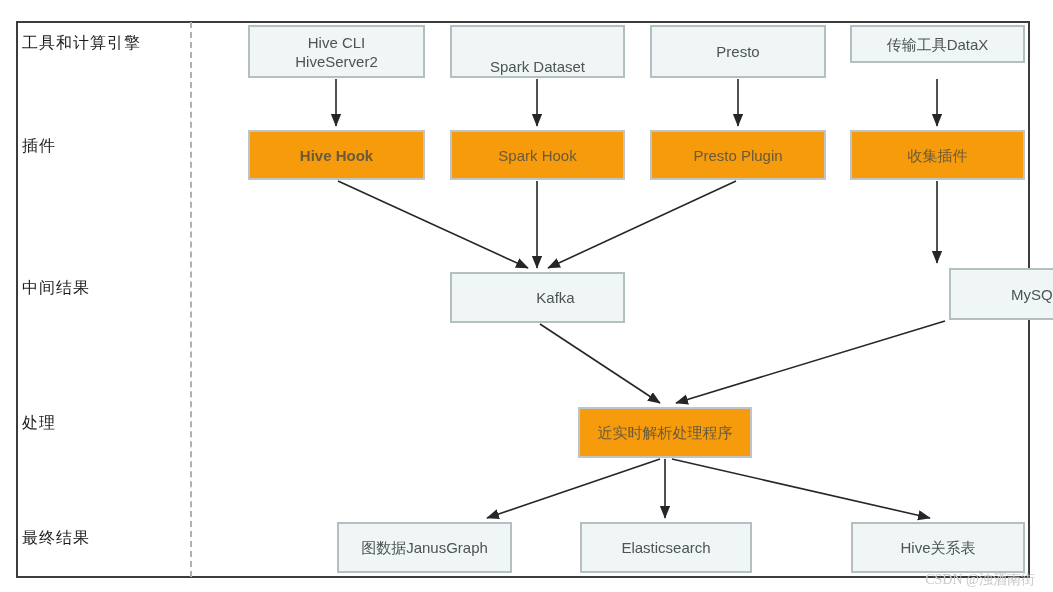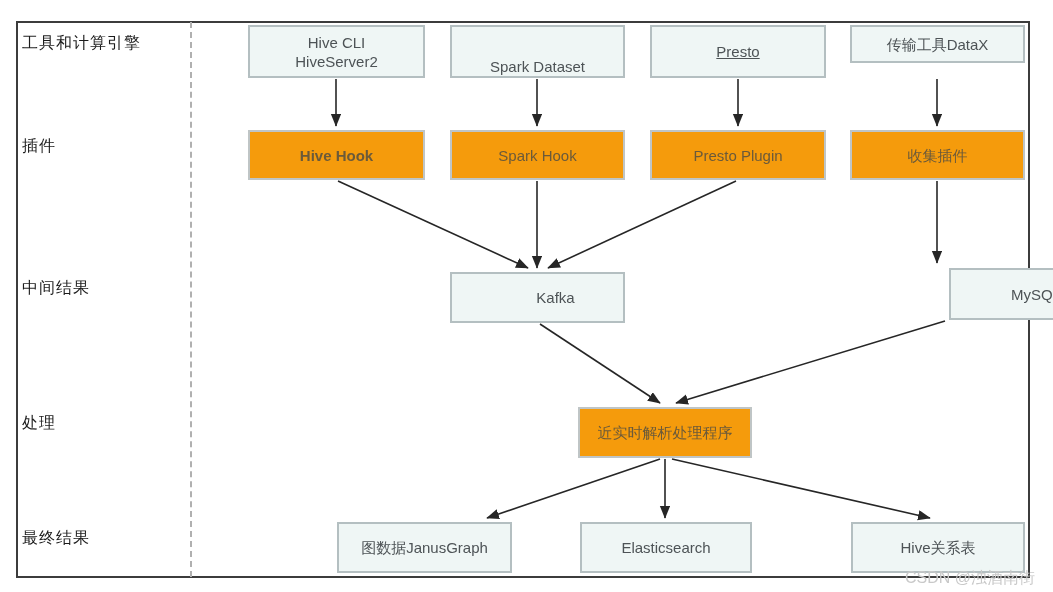--- a/index.html
+++ b/index.html
@@ -26,23 +26,23 @@
   
   .node{position:absolute;box-sizing:border-box;display:flex;
         align-items:center;justify-content:center;text-align:center;
         font-size:15px;line-height:19px;}
   .node.light{background:#eff6f5;border:2px solid #b4bfc1;color:#4d5356;}
   .node.orange{background:#f59b0c;border:2px solid #bfc5c6;color:#6b5a3a;}
 
   svg#edges{position:absolute;left:0;top:0;width:1053px;height:592px;
             pointer-events:none;}
 
-  .watermark{position:absolute;right:18px;bottom:3px;font-size:16px;
+  .watermark{position:absolute;right:18px;bottom:3px;font-size:14px;
              color:#c9c9c9;white-space:nowrap;
-             font-family:Liberation Sans, sans-serif;}
+             font-family:Liberation Serif, serif;}
 </style>
 </head>
 <body>
 
 <div id="stage">
 
   <div id="frame"></div>
   <div id="divider"></div>
 
   <div id="row-labels">
@@ -77,21 +77,21 @@
   </svg>
 
   <div id="nodes">
       <div class="node light" style="left: 248px; top: 25px; width: 177px; height: 53px;">
         <span style="white-space: pre-line;">Hive CLI
 HiveServer2</span>
       </div>
       <div class="node light" style="left: 450px; top: 25px; width: 175px; height: 53px; align-items: flex-end;">
         <span style="white-space: pre-line;">Spark Dataset</span>
       </div>
-      <div class="node light" style="left: 650px; top: 25px; width: 176px; height: 53px; text-decoration: underline;">
+      <div class="node light" style="left: 650px; top: 25px; width: 176px; height: 53px;">
         <span style="white-space: pre-line;">Presto</span>
       </div>
       <div class="node light" style="left: 850px; top: 25px; width: 175px; height: 38px;">
         <span style="white-space: pre-line;">传输工具DataX</span>
       </div>
       <div class="node orange" style="left: 248px; top: 130px; width: 177px; height: 50px;">
         <span style="white-space: pre-line; font-weight: bold;">Hive Hook</span>
       </div>
       <div class="node orange" style="left: 450px; top: 130px; width: 175px; height: 50px;">
         <span style="white-space: pre-line;">Spark Hook</span>

